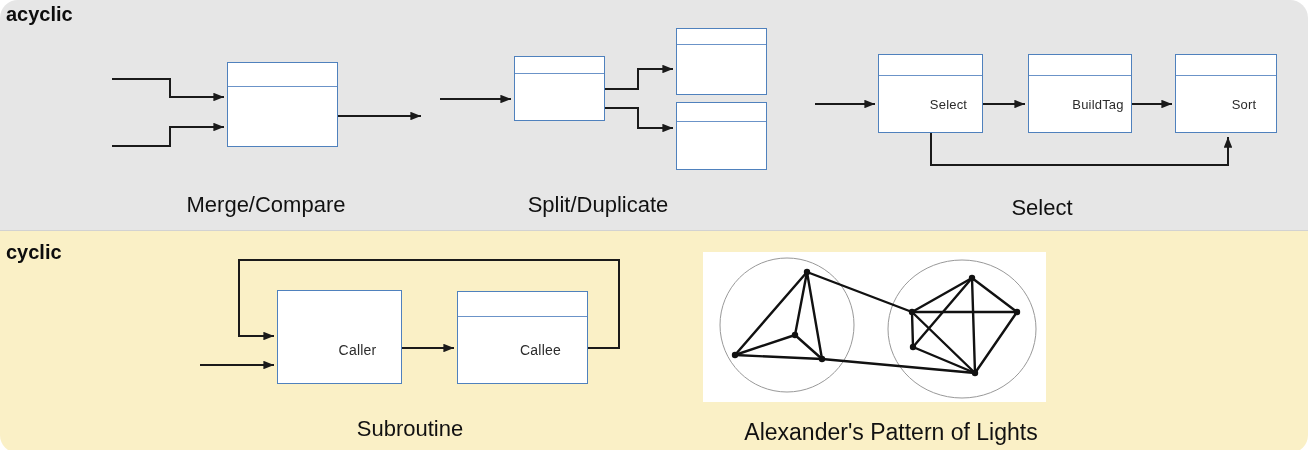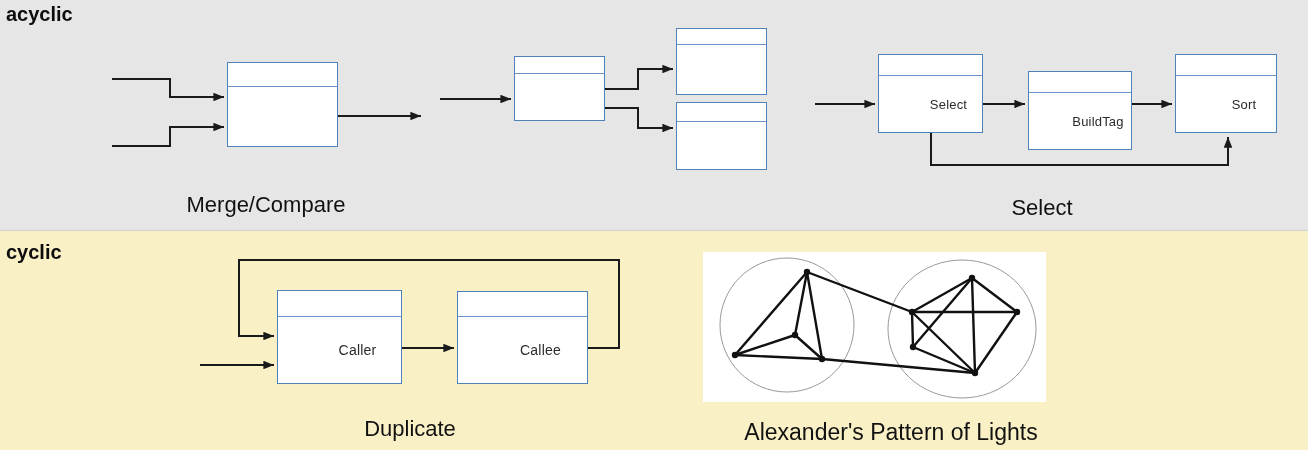--- a/index.html
+++ b/index.html
@@ -1,17 +1,17 @@
 <!DOCTYPE html>
 <html><head>
 <meta charset="utf-8">
 <style>
   html,body{margin:0;padding:0;background:#fff;}
   .canvas{position:relative;width:1308px;height:453px;overflow:hidden;
-          font-family:"Liberation Sans","DejaVu Sans",sans-serif;background:#fff;}
+          font-family:"Liberation Sans","DejaVu Sans",sans-serif;background:#fff;border-radius:18px;}
   .band{position:absolute;left:0;width:1308px;}
   .band-acyclic{top:0;height:230px;background:#e6e6e6;border-bottom:1px solid #d2d2d2;}
   .band-cyclic{top:231px;height:219px;background:#faf0c6;}
   .bottom-strip{position:absolute;left:0;top:450px;width:1308px;height:3px;background:#ffffff;}
   .section-title{position:absolute;left:6px;top:3px;font-size:20px;font-weight:bold;color:#0d0d0d;}
   .layer{position:absolute;left:0;top:0;}
   .ubox{position:absolute;background:#ffffff;border:1.5px solid #4f81bd;box-sizing:border-box;
         display:flex;flex-direction:column;}
   .ubox .hdr{border-bottom:1px solid #6b93c8;flex:0 0 auto;}
   .ubox .body{flex:1 1 auto;display:flex;align-items:center;justify-content:center;
@@ -58,26 +58,27 @@
       <div class="body"></div>
     </div>
     <div class="ubox" style="left:676px;top:28px;width:91px;height:67px;">
       <div class="hdr" style="height:15px;"></div>
       <div class="body"></div>
     </div>
     <div class="ubox" style="left:676px;top:102px;width:91px;height:68px;">
       <div class="hdr" style="height:18px;"></div>
       <div class="body"></div>
     </div>
+    <div class="caption" style="left:498px;top:176px;width:200px;">Split/Duplicate</div>
 
     <div class="ubox" style="left:878px;top:54px;width:105px;height:79px;">
       <div class="hdr" style="height:20px;"></div>
       <div class="body">Select</div>
     </div>
-    <div class="ubox" style="left:1028px;top:54px;width:104px;height:79px;margin-top:17px;">
+    <div class="ubox" style="left:1028px;top:54px;width:104px;height:79px;">
       <div class="hdr" style="height:20px;"></div>
       <div class="body">BuildTag</div>
     </div>
     <div class="ubox" style="left:1175px;top:54px;width:102px;height:79px;">
       <div class="hdr" style="height:20px;"></div>
       <div class="body">Sort</div>
     </div>
     <div class="caption" style="left:962px;top:179px;width:160px;">Select</div>
   </div>
 
@@ -90,29 +91,29 @@
           <path d="M0,0 L10,4 L0,8 Z" fill="#1a1a1a"></path>
         </marker>
       </defs>
       <g fill="none" stroke="#1a1a1a" stroke-width="2">
         <path d="M200,134 H274" marker-end="url(#ah2)"></path>
         <path d="M402,117 H454" marker-end="url(#ah2)"></path>
         <path d="M580,117 H619 V29 H239 V105 H274" marker-end="url(#ah2)"></path>
       </g>
     </svg>
 
-    <div class="ubox" style="left:277px;top:59px;width:125px;height:94px;">
+    <div class="ubox" style="left:277px;top:59px;width:125px;height:94px;align-items:center;">
       <div class="hdr" style="height:25px;"></div>
       <div class="body" style="font-size:14px;">Caller</div>
     </div>
     <div class="ubox" style="left:457px;top:60px;width:131px;height:93px;">
       <div class="hdr" style="height:24px;"></div>
       <div class="body" style="font-size:14px;">Callee</div>
     </div>
-    <div class="caption" style="left:310px;top:169px;width:200px;">Duplicate</div>
+    <div class="caption" style="left:310px;top:169px;width:200px;">Subroutine</div>
 
     <div class="lights-frame">
       <svg width="343" height="150">
           <ellipse cx="84" cy="73" rx="67" ry="67" fill="none" stroke="#999999" stroke-width="1"></ellipse>
           <ellipse cx="259" cy="77" rx="74" ry="69" fill="none" stroke="#999999" stroke-width="1"></ellipse>
           <line x1="104" y1="20" x2="32" y2="103" stroke="#111111" stroke-width="2.4" stroke-linecap="round"></line>
           <line x1="104" y1="20" x2="92" y2="83" stroke="#111111" stroke-width="2.4" stroke-linecap="round"></line>
           <line x1="104" y1="20" x2="119" y2="107" stroke="#111111" stroke-width="2.4" stroke-linecap="round"></line>
           <line x1="32" y1="103" x2="92" y2="83" stroke="#111111" stroke-width="2.4" stroke-linecap="round"></line>
           <line x1="32" y1="103" x2="119" y2="107" stroke="#111111" stroke-width="2.4" stroke-linecap="round"></line>

